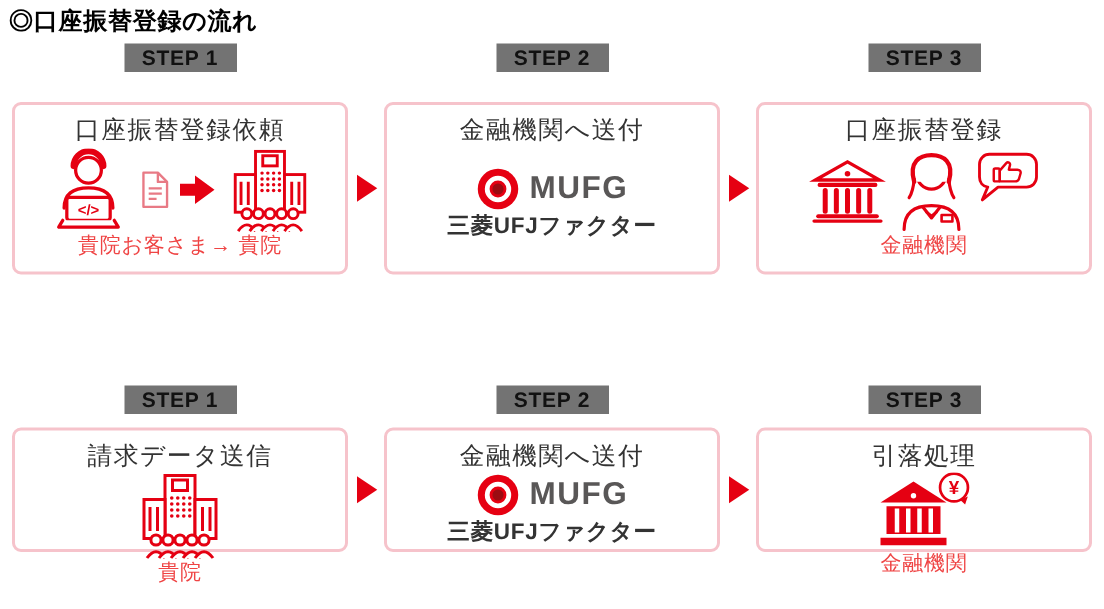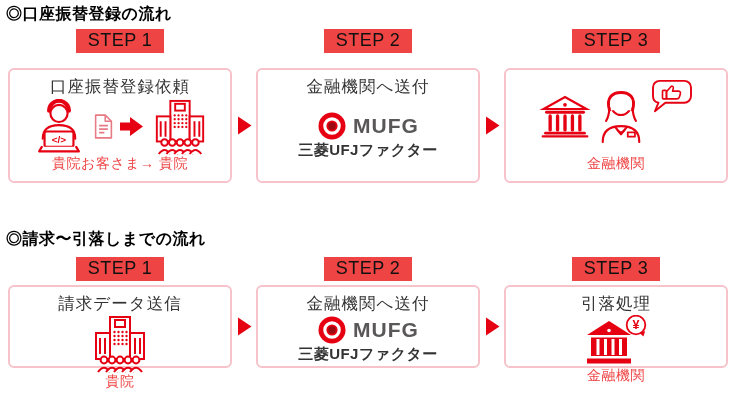--- a/index.html
+++ b/index.html
@@ -11,21 +11,21 @@
   .section-title {
     position:absolute; left:6px; font-size:16px; font-weight:bold; color:#000;
     letter-spacing:0.5px;
   }
   .labels-row, .boxes-row {
     position:absolute; left:8px; width:722px;
     display:grid; grid-template-columns:224px 24px 224px 24px 224px;
   }
   .label-cell { display:flex; justify-content:center; }
   .step-label {
-    background:#ef4444; color:#111; font-weight:normal; font-size:18px;
+    background:#737373; color:#111; font-weight:bold; font-size:14px;
     padding:1px 12px 2px 12px; letter-spacing:0.5px;
   }
   .flow-box {
     background:#fff; border:2px solid #f6c3cb; border-radius:6px;
     display:flex; flex-direction:column; align-items:center;
     padding:6px 6px 8px 6px;
   }
   .row1 .flow-box { height:115px; }
   .row2 .flow-box { height:83px; }
   .box-heading { font-size:16.5px; color:#333; letter-spacing:1px; white-space:nowrap; }
@@ -154,20 +154,21 @@
       </div>
     </div>
 
     <div class="arrow-cell">
       <svg width="15" height="19" viewBox="0 0 15 19">
           <polygon points="1,0.5 14.5,9.5 1,18.5" fill="#e50012"></polygon>
         </svg>
     </div>
 
     <div class="flow-box">
+      <div class="box-heading">口座振替登録</div>
       <div class="icon-zone">
         <span>
           <svg width="52" height="45" viewBox="0 0 56 48" fill="none" stroke="#e50012" stroke-linecap="round">
             <path d="M5,17 L28,4 L51,17 Z" stroke-width="2.4" fill="#fff"></path>
             <circle cx="28" cy="12.5" r="2" fill="#e50012" stroke="none"></circle>
             <path d="M8,20.5 H48" stroke-width="3"></path>
             <path d="M12,24.5 V39.5 M20,24.5 V39.5 M28,24.5 V39.5 M36,24.5 V39.5 M44,24.5 V39.5" stroke-width="3.6"></path>
             <path d="M7,43 H49" stroke-width="3"></path>
             <path d="M4,46.5 H52" stroke-width="2.4"></path>
           </svg>
@@ -189,21 +190,20 @@
             <path d="M9,3 H35 C38.9,3 42,6.1 42,10 V19 C42,22.9 38.9,26 35,26 H15 L4,35 L7.8,26 C4.3,25.6 2,22.9 2,19 V10 C2,6.1 5.1,3 9,3 Z" fill="#fff"></path>
             <rect x="12" y="13" width="4.2" height="9" rx="1" stroke-width="1.7"></rect>
             <path d="M16.2,14.5 L20.8,9.2 C21.9,8 23.8,8.9 23.4,10.6 L22.6,13.8 H28.6 C30.3,13.8 31.2,15 30.8,16.5 L29.7,20.3 C29.3,21.6 28.3,22 27.1,22 H16.2 Z" stroke-width="1.7"></path>
           </svg>
         </span>
       </div>
       <div class="box-caption">金融機関</div>
     </div>
   </div>
 
-  <div class="section-title" style="top:229px;">◎請求〜引落しまでの流れ</div>
 
   <div class="labels-row" style="top:257px;">
     <div class="label-cell">
         <span class="step-label">STEP 1</span>
       </div>
     <div></div>
     <div class="label-cell">
         <span class="step-label">STEP 2</span>
       </div>
     <div></div>

